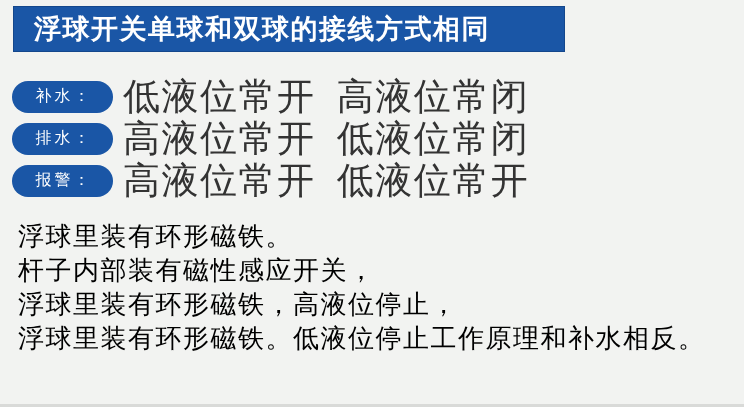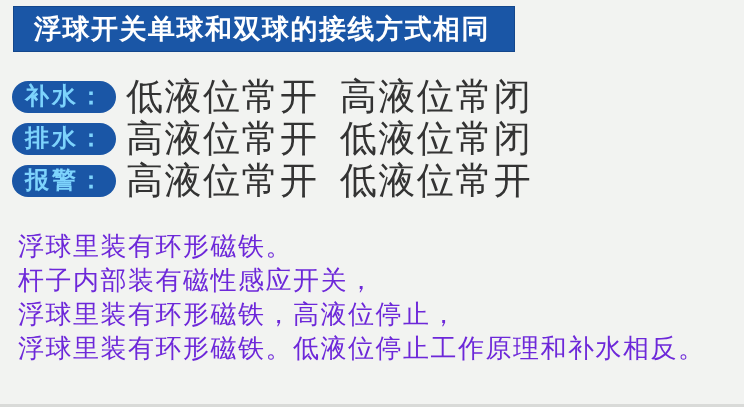--- a/index.html
+++ b/index.html
@@ -19,21 +19,21 @@
     content: "";
     position: absolute;
     left: 0; right: 0; bottom: 0;
     height: 3px;
     background: rgba(0,0,0,0.10);
   }
   .banner {
     position: absolute;
     left: 13px;
     top: 6px;
-    width: 502px;
+    width: 552px;
     height: 46px;
     box-sizing: border-box;
     background: #1a56a6;
     border: 1px solid #14478c;
     color: #ffffff;
     display: flex;
     align-items: center;
     padding-left: 20px;
   }
   .banner-title {
@@ -54,44 +54,44 @@
     display: flex;
     align-items: center;
     height: 32px;
   }
   .badge {
     box-sizing: border-box;
     min-width: 101px;
     height: 32px;
     background: #1a56a6;
     border-radius: 16px;
-    color: #7dd3fc;
-    font-size: 24px;
-    font-weight: bold;
+    color: #ffffff;
+    font-size: 16px;
+    font-weight: normal;
     letter-spacing: 3px;
     display: flex;
     align-items: center;
     justify-content: center;
     padding: 0 10px 2px 13px;
   }
   .rule-text {
     margin-left: 10px;
     font-size: 37px;
     color: #333333;
     letter-spacing: 1.5px;
     word-spacing: 8px;
     white-space: nowrap;
   }
   .description {
     position: absolute;
     left: 18px;
-    top: 229px;
+    top: 219px;
     font-size: 26px;
     line-height: 34px;
-    color: #6d28d9;
+    color: #000000;
     letter-spacing: 1.5px;
   }
   .description p {
     margin: 0;
     white-space: nowrap;
   }
 </style>
 </head>
 <body>
 

